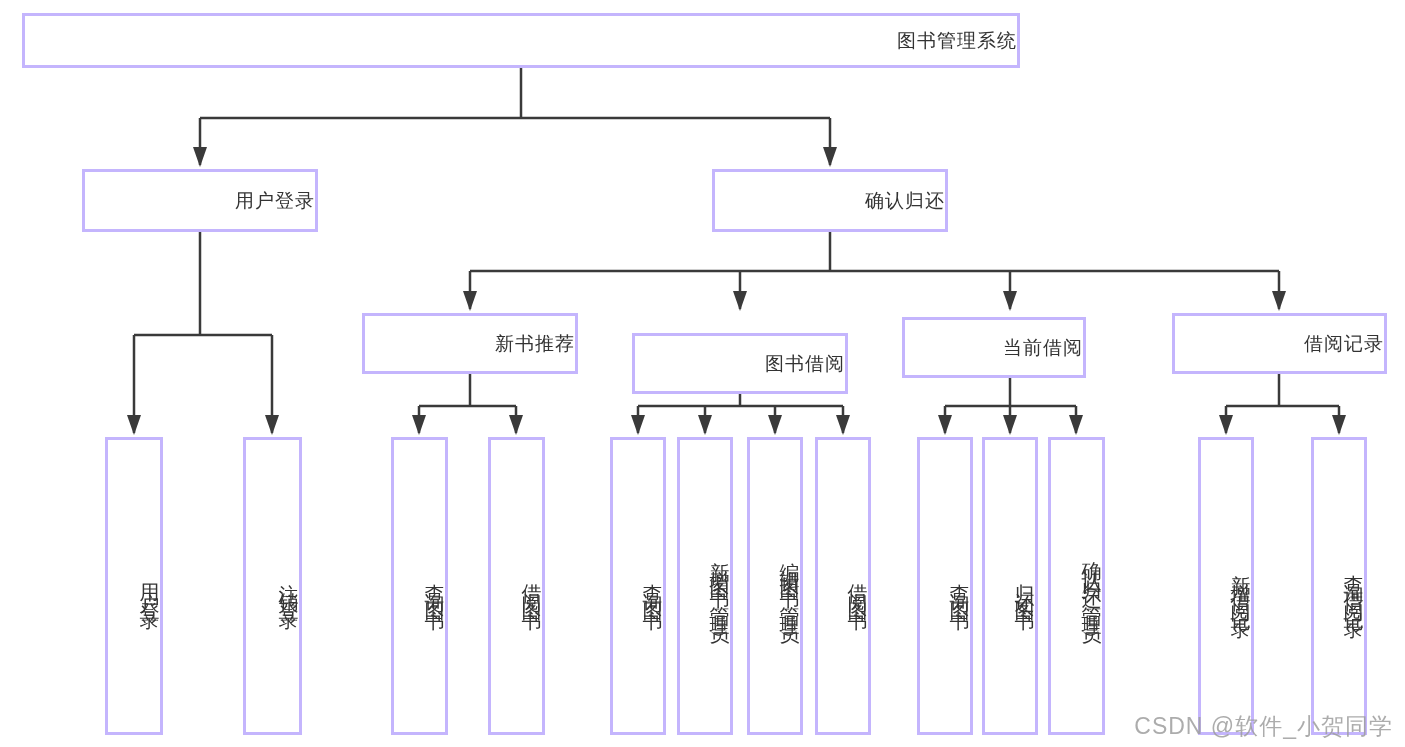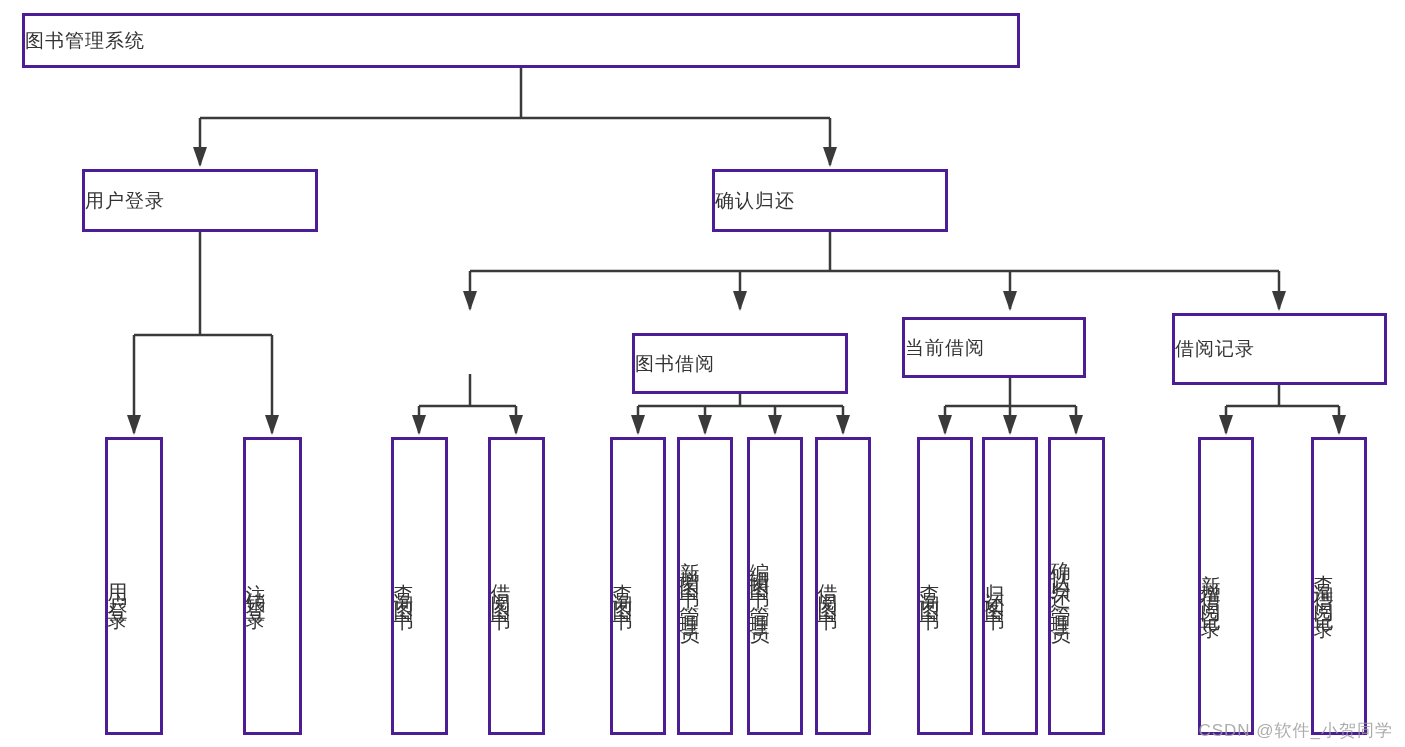--- a/index.html
+++ b/index.html
@@ -17,44 +17,44 @@
   }
   .connectors {
     position: absolute;
     left: 0;
     top: 0;
     pointer-events: none;
   }
   .node {
     position: absolute;
     box-sizing: border-box;
-    border: 3px solid #4c1d95;
+    border: 3px solid #c4b5fd;
     background: #ffffff;
     display: flex;
     align-items: center;
-    justify-content: flex-start;
+    justify-content: flex-end;
     color: #333333;
   }
   .hnode {
     font-size: 19px;
     letter-spacing: 1px;
   }
   .vnode span {
     writing-mode: vertical-rl;
     text-orientation: mixed;
     font-size: 20px;
     letter-spacing: 9px;
     line-height: 1;
     color: #333333;
   }
   .watermark {
     position: absolute;
     right: 12px;
     bottom: 5px;
-    font-size: 17px;
+    font-size: 23px;
     color: #9e9e9e;
     letter-spacing: 1px;
     opacity: 0.85;
     white-space: nowrap;
   }
 </style>
 </head>
 <body>
 
 <div class="canvas">
@@ -113,27 +113,30 @@
     <span>图书管理系统</span>
   </div>
 
   <div class="node hnode" style="left:82px; top:169px; width:236px; height:63px;">
     <span>用户登录</span>
   </div>
   <div class="node hnode" style="left:712px; top:169px; width:236px; height:63px;">
     <span>确认归还</span>
   </div>
 
+  <div class="node hnode" style="left:362px; top:313px; width:216px; height:61px;">
+    <span>新书推荐</span>
+  </div>
   <div class="node hnode" style="left:632px; top:313px; width:216px; height:61px;margin-top:20px;">
     <span>图书借阅</span>
   </div>
   <div class="node hnode" style="left:902px; top:317px; width:184px; height:61px;">
     <span>当前借阅</span>
   </div>
-  <div class="node hnode" style="left:1172px; top:313px; width:215px; height:72px;">
+  <div class="node hnode" style="left:1172px; top:313px; width:215px; height:61px;">
     <span>借阅记录</span>
   </div>
 
   <div class="node vnode" style="left:105px; top:437px; width:58px; height:298px;">
     <span>用户登录</span>
   </div>
   <div class="node vnode" style="left:243px; top:437px; width:59px; height:298px;">
     <span>注销登录</span>
   </div>
 

